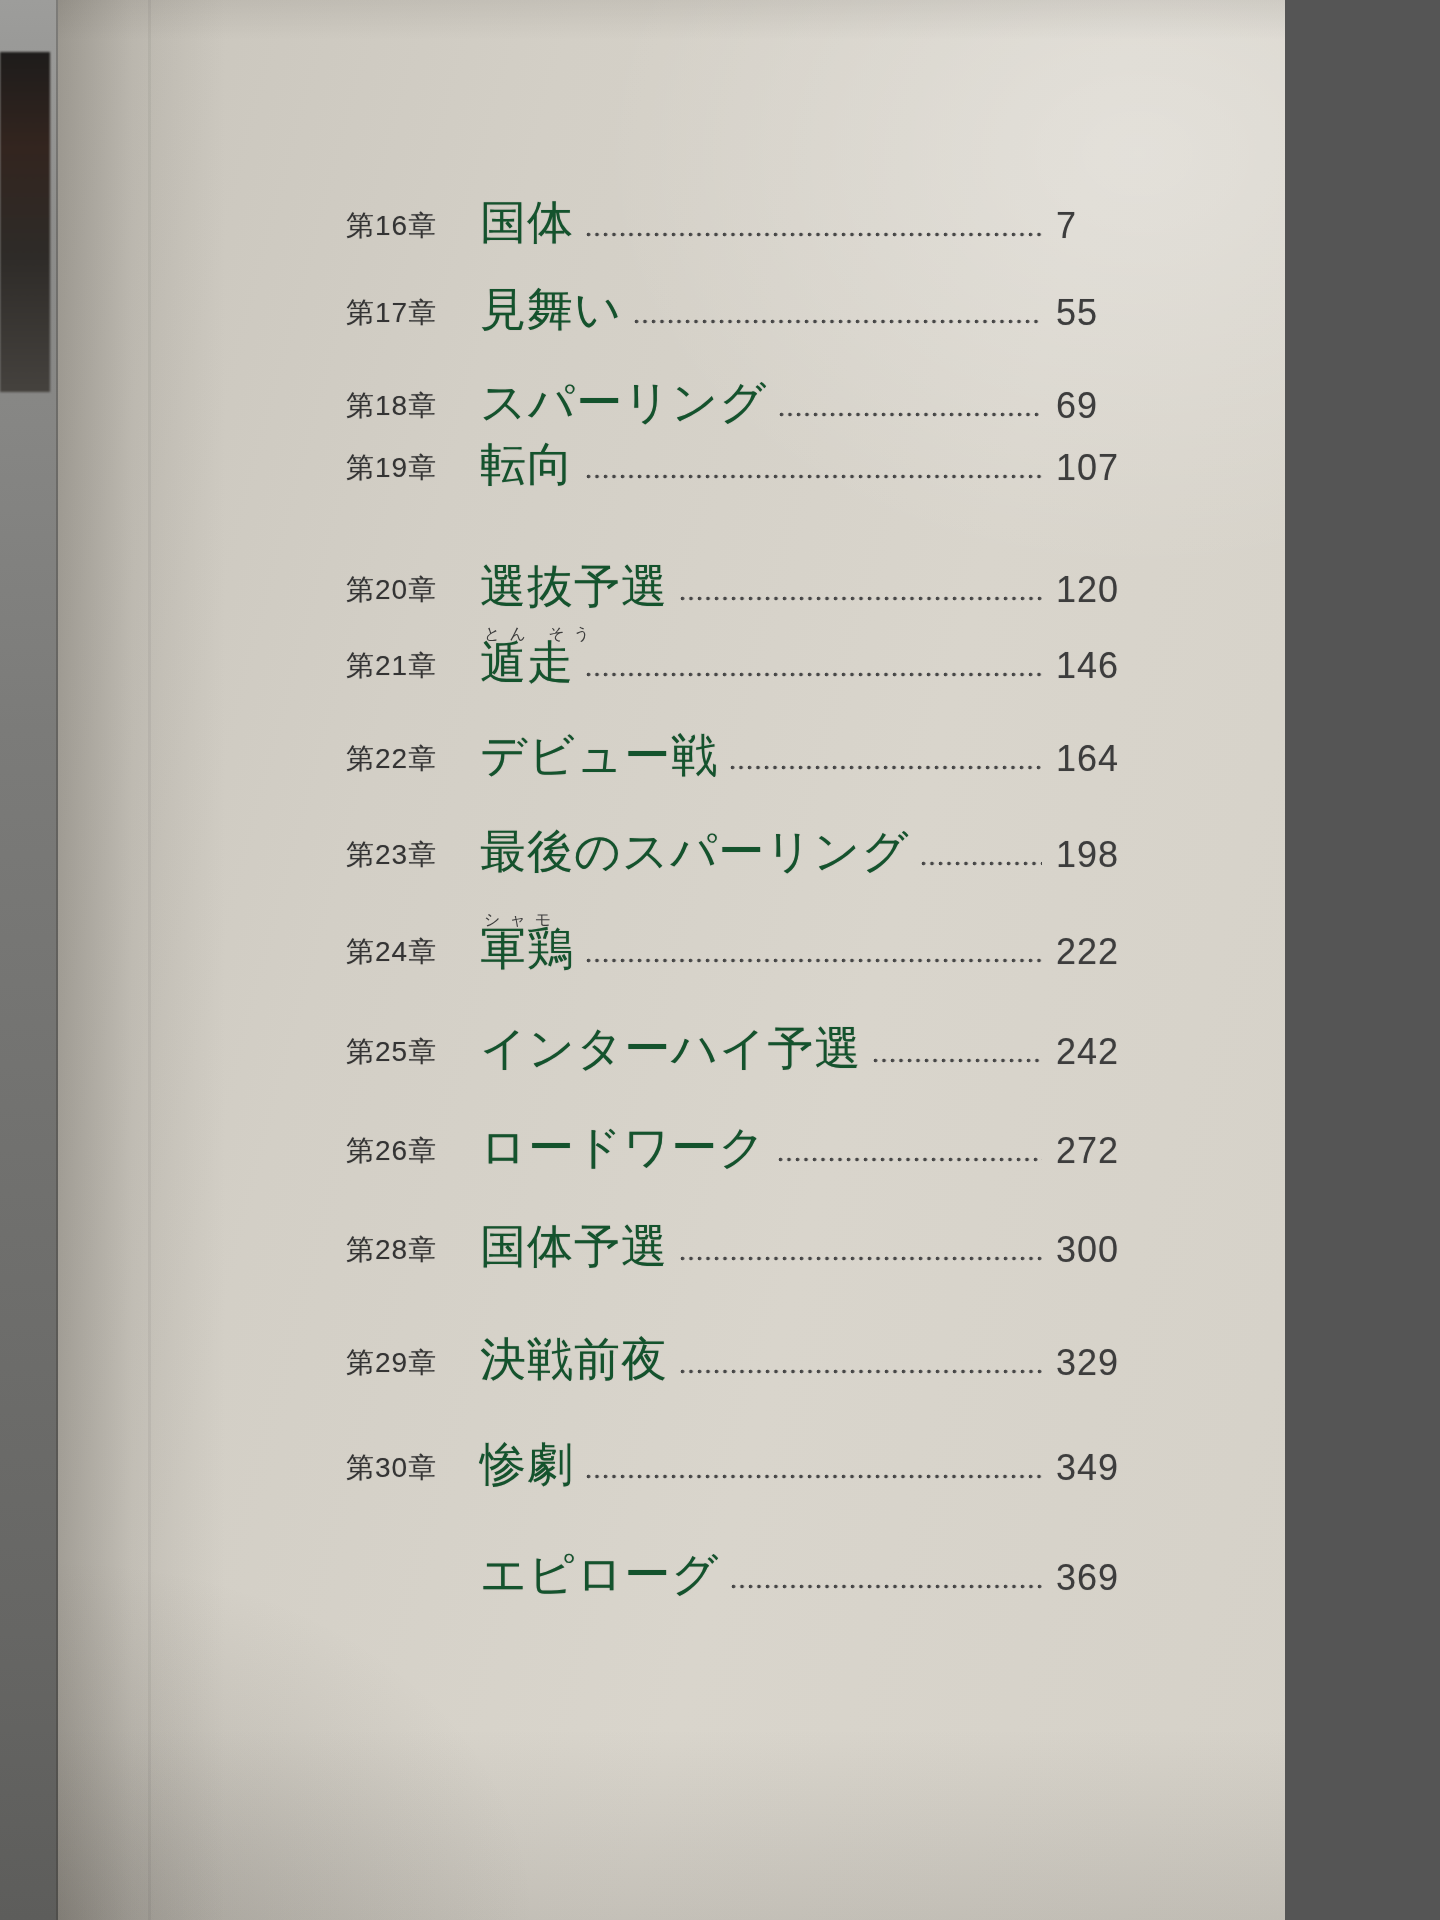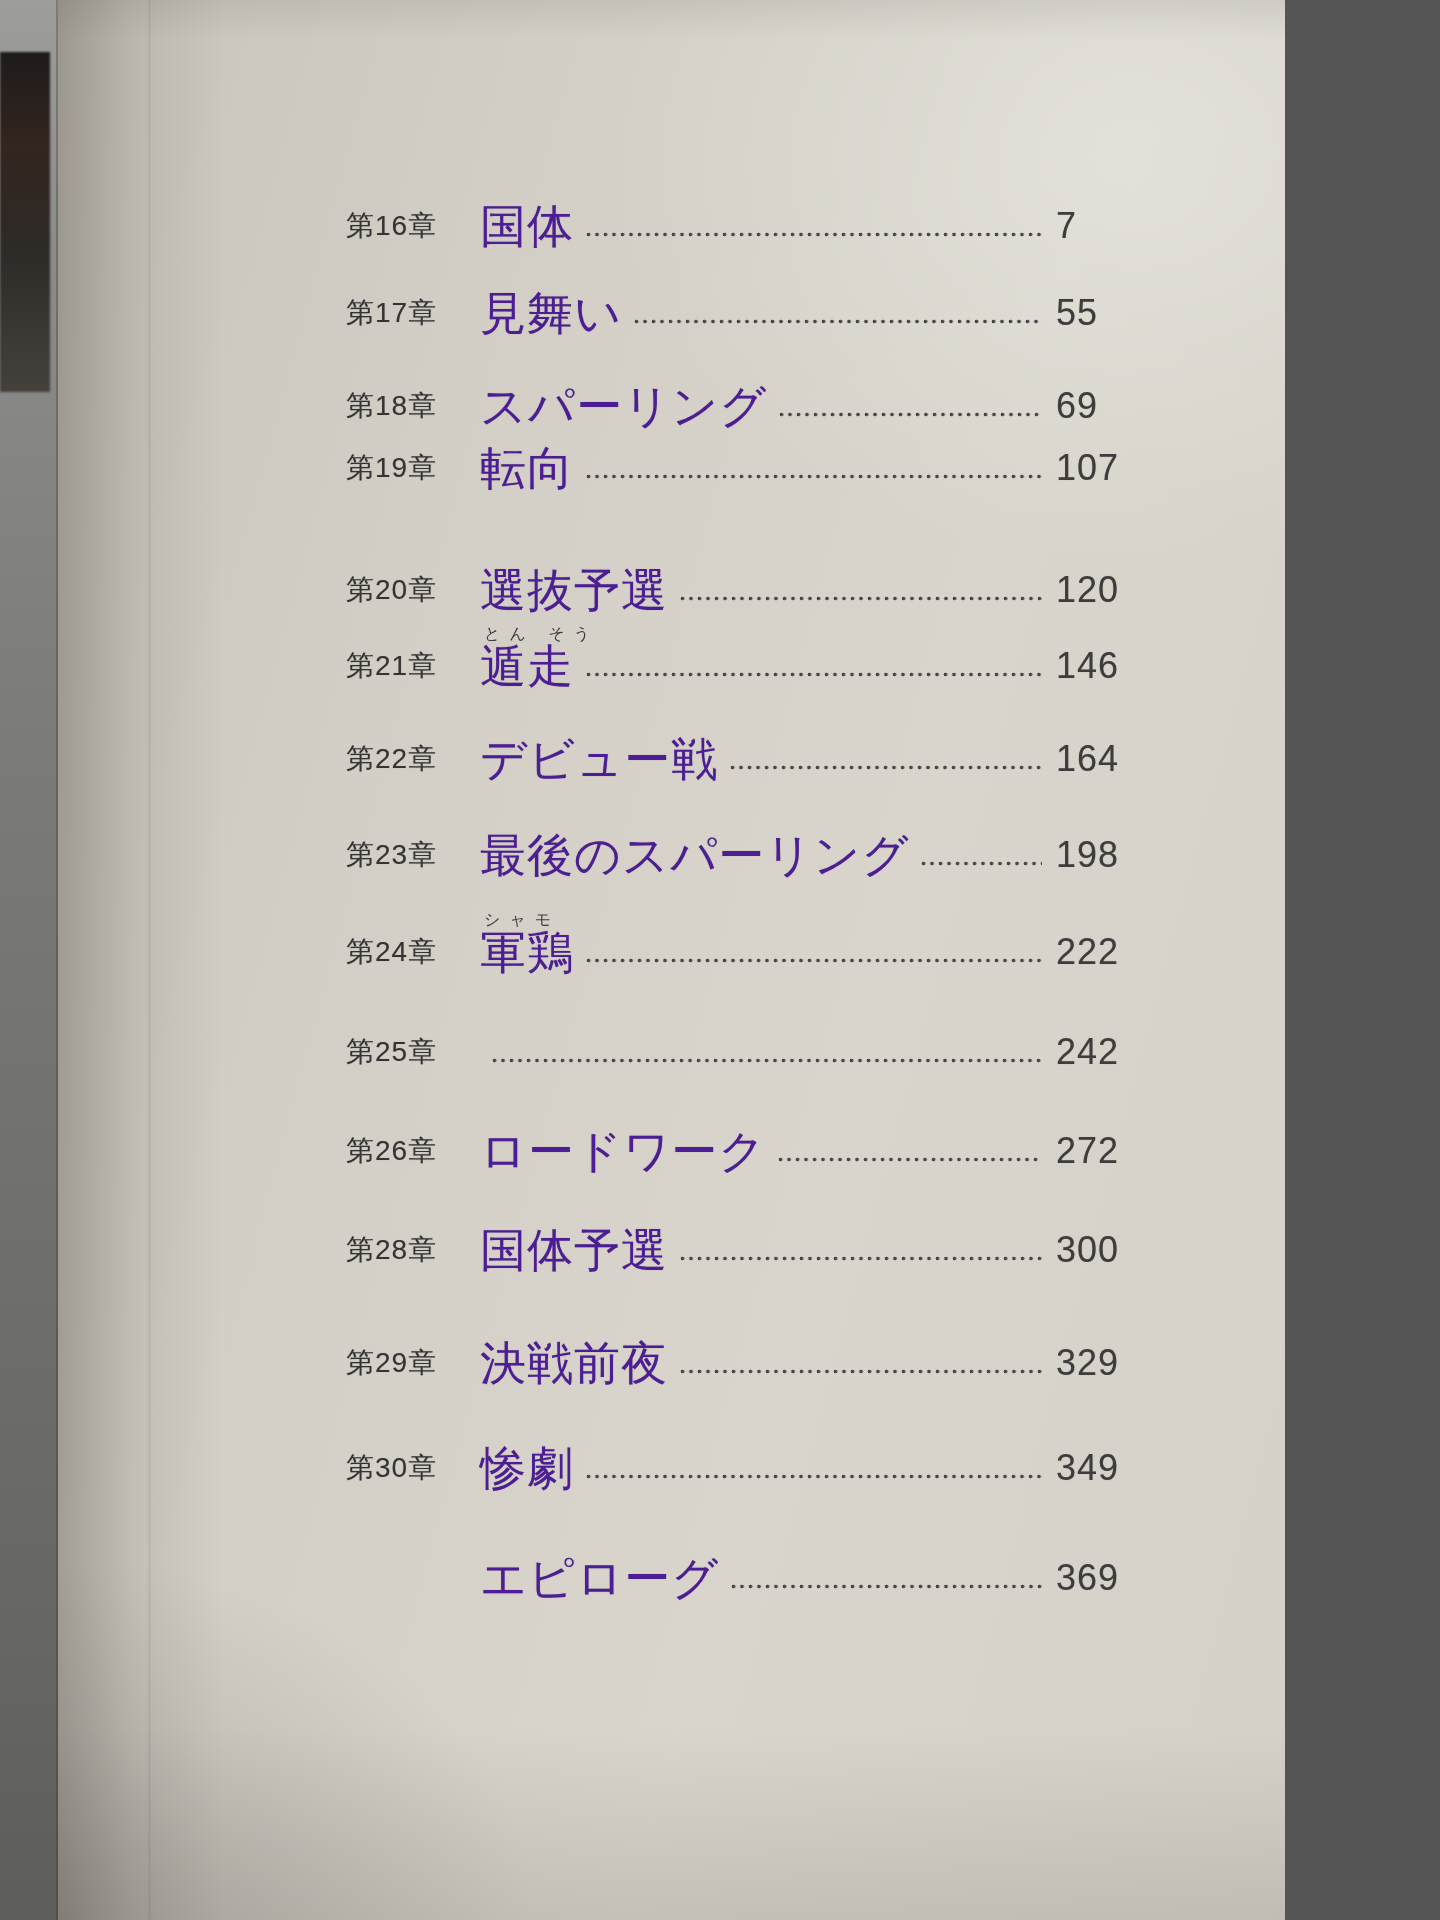--- a/index.html
+++ b/index.html
@@ -70,22 +70,22 @@
     letter-spacing:1px;
     text-shadow:0 0 1px rgba(60,60,60,0.30);
   }
   .twrap{position:relative;flex:0 0 auto;max-width:560px;}
   .furi{
     position:absolute;top:-15px;left:4px;
     font-size:16px;line-height:1;letter-spacing:9px;
     color:#3c3c3c;white-space:nowrap;
   }
   .title{
-    font-family:Liberation Sans, sans-serif;
-    font-size:46px;line-height:1.1;color:#4c1d95;
+    font-family:Liberation Mono, monospace;
+    font-size:46px;line-height:1.1;color:#14532d;
     letter-spacing:1px;white-space:nowrap;
     text-shadow:0 0 1px rgba(50,50,50,0.35);
   }
   .dots{
     flex:1 1 auto;height:7px;
     margin:16px 14px 0 12px;
     background-image:radial-gradient(circle at 2.5px 3.5px, #474747 1.5px, rgba(0,0,0,0) 2.2px);
     background-size:8.5px 7px;
     background-repeat:repeat-x;
   }
@@ -183,20 +183,24 @@
     <span class="chap">第24章</span>
     <span class="twrap">
       <span class="furi">シャモ</span>
       <span class="title">軍鶏</span>
     </span>
     <span class="dots"></span>
     <span class="pagenum">222</span>
   </div>
       <div class="toc-row">
     <span class="chap">第25章</span>
+    <span class="twrap">
+      
+      <span class="title">インターハイ予選</span>
+    </span>
     <span class="dots"></span>
     <span class="pagenum">242</span>
   </div>
       <div class="toc-row">
     <span class="chap">第26章</span>
     <span class="twrap">
       
       <span class="title">ロードワーク</span>
     </span>
     <span class="dots"></span>

